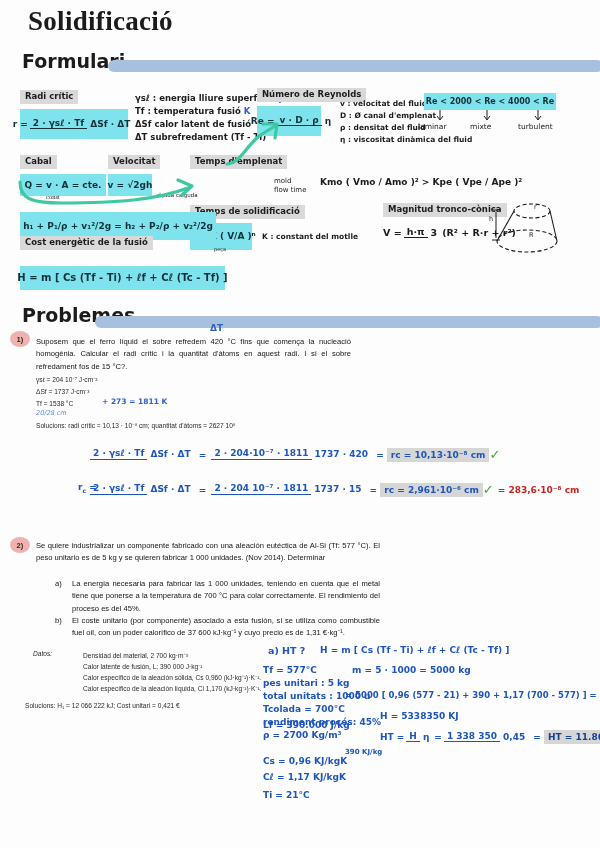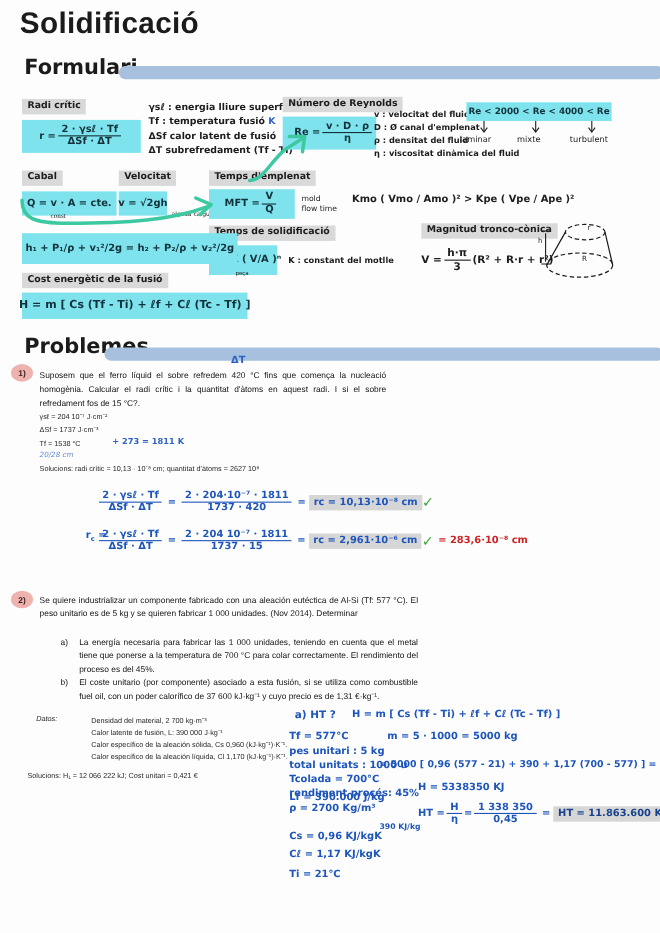--- a/index.html
+++ b/index.html
@@ -9,23 +9,23 @@
     background:#fdfdfd;
     font-family:"Liberation Sans", sans-serif;
     position:relative;
     overflow:hidden;
     color:#1b1b1b;
   }
   .page { position:relative; width:600px; height:848px; }
 
   
   .doc-title{
-    position:absolute; left:18px; top:6px;
+    position:absolute; left:28px; top:6px;
     font-size:27px; font-weight:700;
-    font-family:Liberation Sans, sans-serif;
+    font-family:Liberation Serif, serif;
     letter-spacing:.3px;
   }
   .sec-title{
     position:absolute;
     font-size:19px; font-weight:600;
     font-family:"DejaVu Sans", sans-serif;
   }
   .rulebar{
     position:absolute; height:12px; border-radius:6px;
     background:#a6c0dd;
@@ -64,21 +64,21 @@
     font-size:8.5px; font-weight:600;
     color:#1c1c1c;
     white-space:nowrap;
     line-height:1.45;
   }
   .note.blue { color:#2f62c4; }
   .note.sm { font-size:7.5px; }
   .note.xs { font-size:6.5px; font-weight:500; }
 
   
-  .frac{ display:inline-flex; flex-direction:column; align-items:center;
+  .frac{ display:inline-flex; flex-direction:row; align-items:center;
          vertical-align:middle; line-height:1.05; margin:0 2px; }
   .frac .num{ border-bottom:1.2px solid currentColor; padding:0 3px 0px 3px; }
   .frac .den{ padding:1px 3px 0 3px; }
   sub, sup { font-size:68%; }
 
   
   .prob{
     position:absolute;
     font-family:"Liberation Sans", sans-serif;
     font-size:7.6px;
@@ -167,21 +167,21 @@
   <div class="note" style="left:135px; top:118px;">
     <span>ΔSf</span>
     <span>calor latent de fusió</span>
   </div>
   <div class="note" style="left:135px; top:131px;">
     <span>ΔT</span>
     <span>subrefredament (Tf - Ti)</span>
   </div>
 
   <div class="chip" style="left:257px; top:88px;">Número de Reynolds</div>
-  <div class="cyan" style="left:257px; top:106px; width:85px; height:30px; justify-content:center;padding-left:16px;">
+  <div class="cyan" style="left:257px; top:106px; width:64px; height:30px; justify-content:center;padding-left:16px;">
     <span>Re =</span>
     <span class="frac">
       <span class="num">v · D · ρ</span>
       <span class="den">η</span>
     </span>
   </div>
   <div class="note sm" style="left:340px; top:99px;">v : velocitat del fluid</div>
   <div class="note sm" style="left:340px; top:111px;">D : Ø canal d'emplenat</div>
   <div class="note sm" style="left:340px; top:123px;">ρ : densitat del fluid</div>
   <div class="note sm" style="left:340px; top:135px;">η : viscositat dinàmica del fluid</div>
@@ -203,40 +203,33 @@
 
   <div class="chip" style="left:20px; top:155px;">Cabal</div>
   <div class="cyan" style="left:20px; top:174px; width:86px; height:22px; justify-content:center;">Q = v · A = cte.</div>
   <div class="note xs" style="left:46px; top:192px;font-family:Liberation Serif, serif;">const</div>
 
   <div class="chip" style="left:108px; top:155px;">Velocitat</div>
   <div class="cyan" style="left:108px; top:174px; width:44px; height:22px; justify-content:center;">v = √2gh</div>
   <div class="note xs" style="left:156px; top:192px; font-size:5.5px; line-height:1.1; white-space:pre-line;">alçada caiguda</div>
 
   <div class="chip" style="left:190px; top:155px;">Temps d'emplenat</div>
-  <div class="cyan" style="left:190px; top:172px; width:78px; height:27px; justify-content:center;">
-    <span>MFT =</span>
-    <span class="frac">
-      <span class="num">V</span>
-      <span class="den">Q</span>
-    </span>
-  </div>
   <div class="note xs" style="left:274px; top:176px; font-size:7px;">mold</div>
   <div class="note xs" style="left:274px; top:185px; font-size:7px;">flow time</div>
 
   <div class="chip" style="left:190px; top:205px;">Temps de solidificació</div>
   <div class="cyan" style="left:190px; top:223px; width:62px; height:27px; justify-content:center;">ts = K ( V/A )ⁿ</div>
   <div class="note xs" style="left:214px; top:246px; font-size:5px;">peça</div>
   <div class="note sm" style="left:262px; top:232px;">K : constant del motlle</div>
 
   <div class="cyan" style="left:20px; top:212px; width:196px; height:28px; justify-content:center;">h₁ + P₁/ρ + v₁²/2g = h₂ + P₂/ρ + v₂²/2g</div>
 
   <div class="note" style="left:320px; top:176px; font-size:9px;">Kmo ( Vmo / Amo )² &gt; Kpe ( Vpe / Ape )²</div>
 
-  <div class="chip" style="left:20px; top:248px;">Cost energètic de la fusió</div>
+  <div class="chip" style="left:20px; top:236px;">Cost energètic de la fusió</div>
   <div class="cyan big" style="left:20px; top:266px; width:205px; height:24px; justify-content:center;">H = m [ Cs (Tf - Ti) + ℓf + Cℓ (Tc - Tf) ]</div>
 
   <div class="chip" style="left:383px; top:203px;">Magnitud tronco-cònica</div>
   <div class="note" style="left:383px; top:226px; font-size:9.5px; display:flex; align-items:center;">
     <span>V =</span>
     <span class="frac">
       <span class="num">h·π</span>
       <span class="den">3</span>
     </span>
     <span>(R² + R·r + r²)</span>

